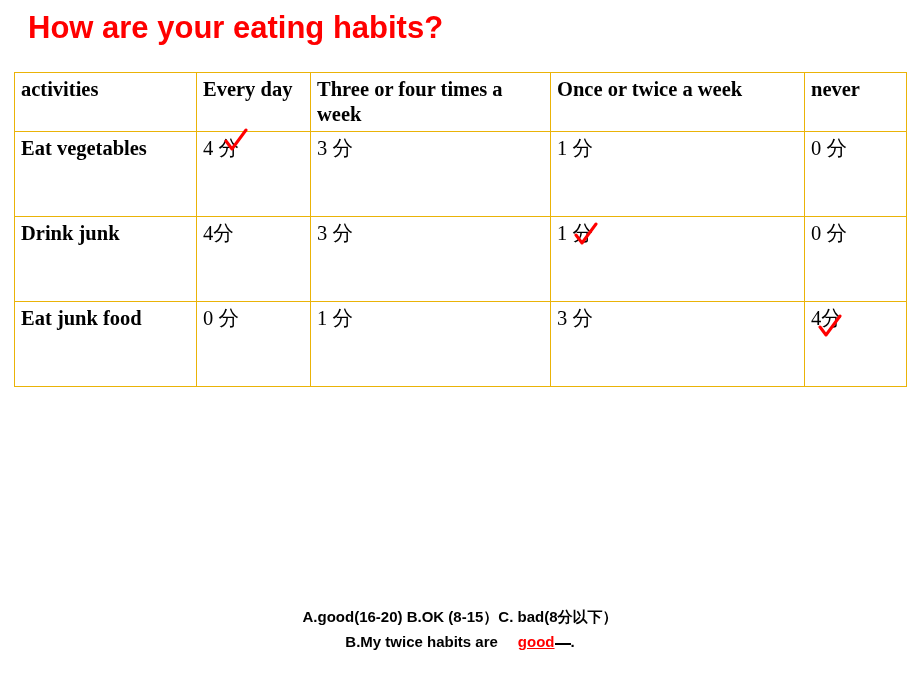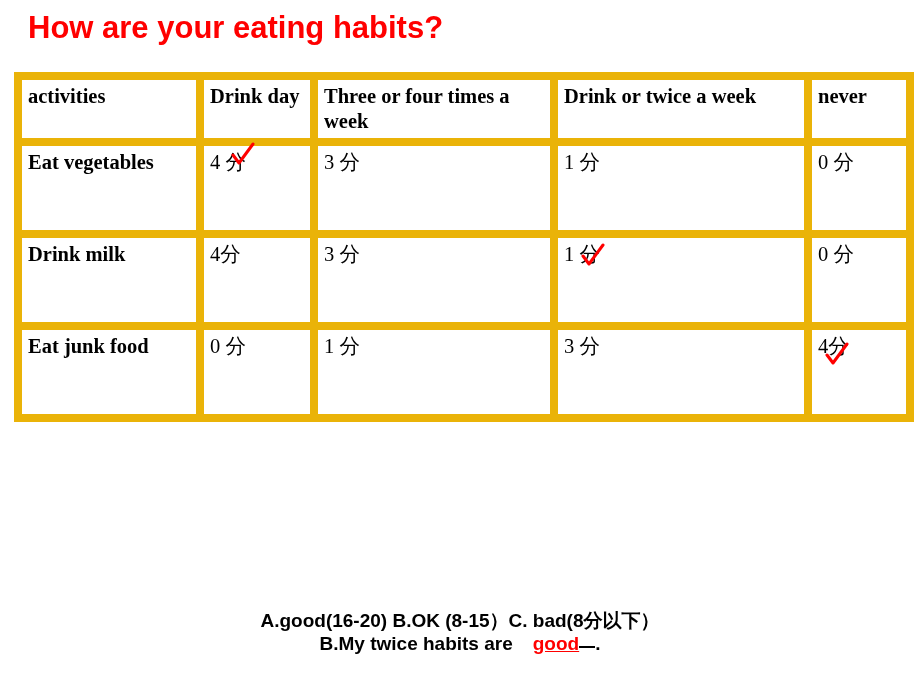--- a/index.html
+++ b/index.html
@@ -33,21 +33,21 @@
   }
   table.habits {
     position: absolute;
     left: 14px;
     top: 72px;
     width: 892px;
     border-collapse: collapse;
     table-layout: fixed;
   }
   table.habits td, table.habits th {
-    border: 8px solid #eab308;
+    border: 1px solid #eab308;
     padding: 4px 6px;
     vertical-align: top;
     font-family: "Liberation Serif", serif;
     font-size: 20.5px;
     line-height: 1.22;
     color: #000000;
     text-align: left;
     position: relative;
   }
   table.habits th {
@@ -72,21 +72,21 @@
   }
   .check svg { display: block; }
 
   .footer {
     position: absolute;
     left: 0;
     width: 920px;
     text-align: center;
     font-family: "Liberation Sans", sans-serif;
     font-weight: bold;
-    font-size: 19px;
+    font-size: 15px;
     color: #000000;
   }
   .f1 { top: 608px; }
   .f2 { top: 633px; }
   .ans {
     color: #ff0000;
     text-decoration: underline;
     font-family: "Liberation Sans", sans-serif;
     font-weight: bold;
     margin-left: 20px;
@@ -109,44 +109,44 @@
     <colgroup>
       <col class="c0">
         <col class="c1">
         <col class="c2">
         <col class="c3">
         <col class="c4">
     </colgroup>
     <tbody>
       <tr class="hdrrow">
         <th class="c0">activities</th>
-        <th>Drink day</th>
+        <th>Every day</th>
         <th>Three or four times a week</th>
-        <th>Drink or twice a week</th>
+        <th>Once or twice a week</th>
         <th>never</th>
       </tr>
 
       <tr class="rowtall">
         <th>Eat vegetables</th>
         <td>
           <span>4 分</span>
           <span class="check" style="left:26px; top:-4px;">
             <svg width="26" height="26" viewBox="0 0 26 26">
                 <path d="M3 13 L9 21 L23 2" stroke="#ff0000" stroke-width="3" fill="none" stroke-linecap="round" stroke-linejoin="round"></path>
               </svg>
           </span>
         </td>
         <td class="nbsp-ind">3 分</td>
         <td class="nbsp-ind">1 分</td>
         <td>0 分</td>
       </tr>
 
 
       <tr class="rowtall">
-        <th>Drink milk</th>
+        <th>Drink junk</th>
         <td>4分</td>
         <td class="nbsp-ind">3 分</td>
         <td class="nbsp-ind">
           <span>1 分</span>
           <span class="check" style="left:22px; top:5px;">
             <svg width="26" height="26" viewBox="0 0 26 26">
                 <path d="M3 13 L9 21 L23 2" stroke="#ff0000" stroke-width="3" fill="none" stroke-linecap="round" stroke-linejoin="round"></path>
               </svg>
           </span>
         </td>

